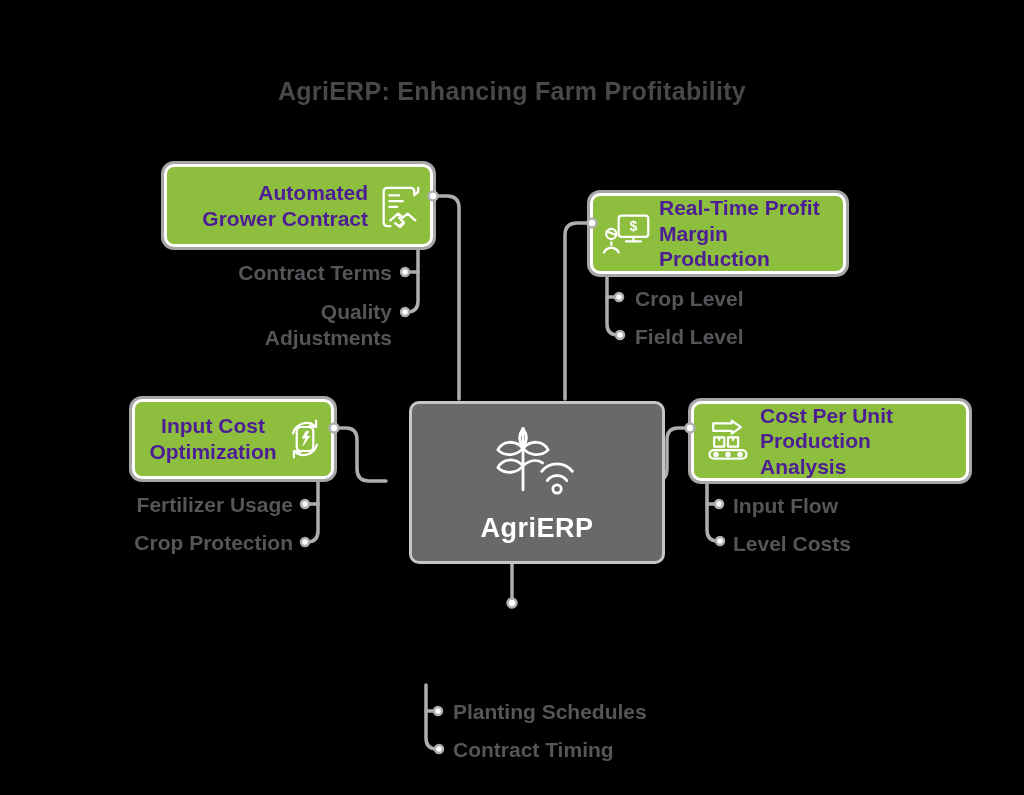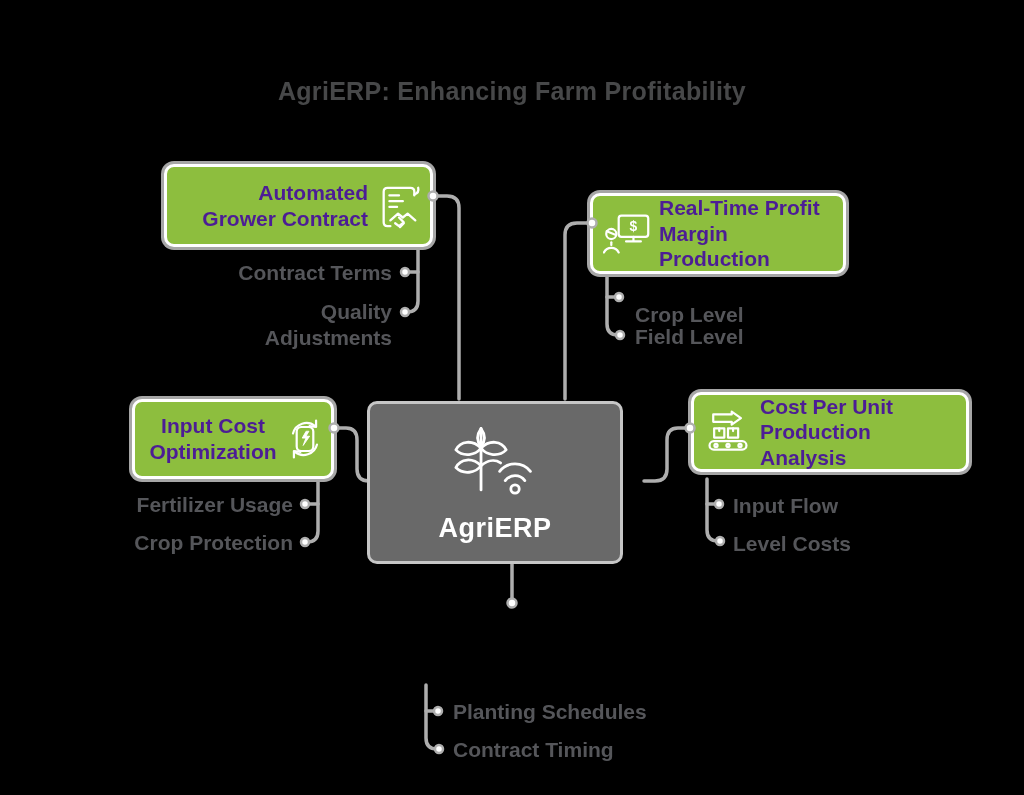--- a/index.html
+++ b/index.html
@@ -30,36 +30,36 @@
   .gbox .txt{flex:1;}
   .gbox .ic{flex:0 0 auto;display:flex;align-items:center;justify-content:center;}
   .ic svg{stroke:#fff;fill:none;stroke-width:2.4;stroke-linecap:round;stroke-linejoin:round;}
 
   .box-tl{left:164px;top:144px;width:269px;height:83px;padding:6px 8px 6px 14px;}
   .box-tl .txt{text-align:right;padding-right:8px;}
   .box-tr{left:590px;top:173px;width:256px;height:81px;padding:6px 8px 6px 10px;}
   .box-tr .txt{text-align:left;padding-left:8px;}
   .box-ml{left:132px;top:379px;width:202px;height:80px;padding:6px 6px;}
   .box-ml .txt{text-align:center;}
-  .box-mr{left:691px;top:372px;width:278px;height:80px;padding:6px 8px 6px 10px;}
+  .box-mr{left:691px;top:381px;width:278px;height:80px;padding:6px 8px 6px 10px;}
   .box-mr .txt{text-align:left;padding-left:8px;}
   .box-b{left:413px;top:587px;width:200px;height:77px;padding:6px 8px 6px 12px;}
   .box-b .txt{text-align:left;padding-left:9px;}
 
-  .center-box{position:absolute;z-index:2;left:367px;top:381px;width:256px;height:163px;
+  .center-box{position:absolute;z-index:2;left:409px;top:381px;width:256px;height:163px;
         background:var(--center-fill);border:3px solid var(--center-border);border-radius:10px;
         display:flex;flex-direction:column;align-items:center;justify-content:center;gap:6px;}
   .center-box .label{color:#fff;font-weight:bold;font-size:27px;letter-spacing:.5px;}
   .center-box svg{stroke:#fff;fill:none;stroke-width:3;stroke-linecap:round;stroke-linejoin:round;}
 
   .sub{position:absolute;z-index:2;font-weight:bold;font-size:21px;color:var(--label-text);line-height:1.25;}
   .r{text-align:right;}
   .sub-contract-terms{right:632px;top:240px;width:260px;}
   .sub-quality-adjustments{right:632px;top:279px;width:150px;}
-  .sub-crop-level{left:635px;top:282px;}
+  .sub-crop-level{left:635px;top:266px;}
   .sub-field-level{left:635px;top:304px;}
   .sub-fertilizer-usage{right:731px;top:472px;width:260px;}
   .sub-crop-protection{right:731px;top:510px;width:260px;}
   .sub-input-costs{left:733px;top:473px;}
   .sub-labor-costs{left:733px;top:511px;}
   .sub-planting-schedules{left:453px;top:679px;}
   .sub-harvest-timing{left:453px;top:717px;}
 
   .artifact{position:absolute;left:938px;top:791px;width:9px;height:3px;background:#9a9a9a;z-index:2;}
 </style>

